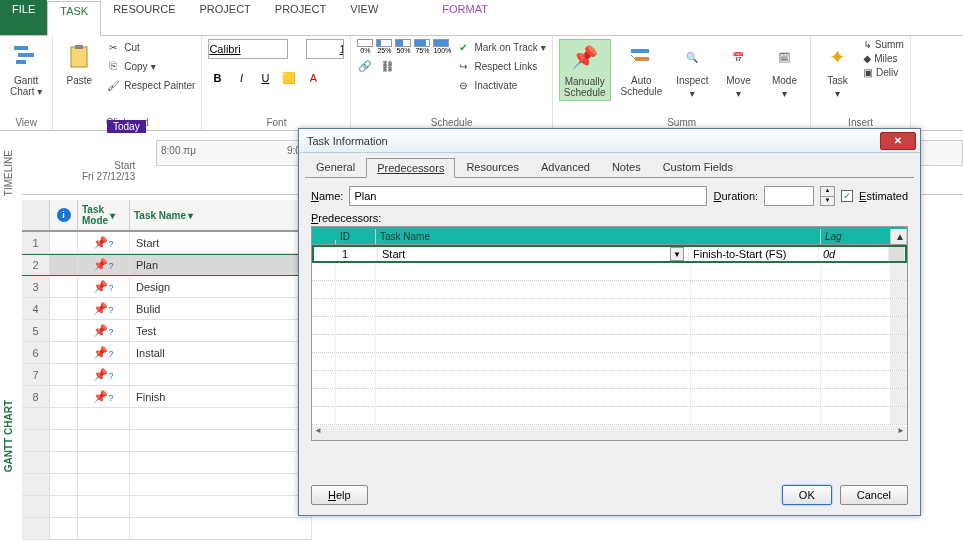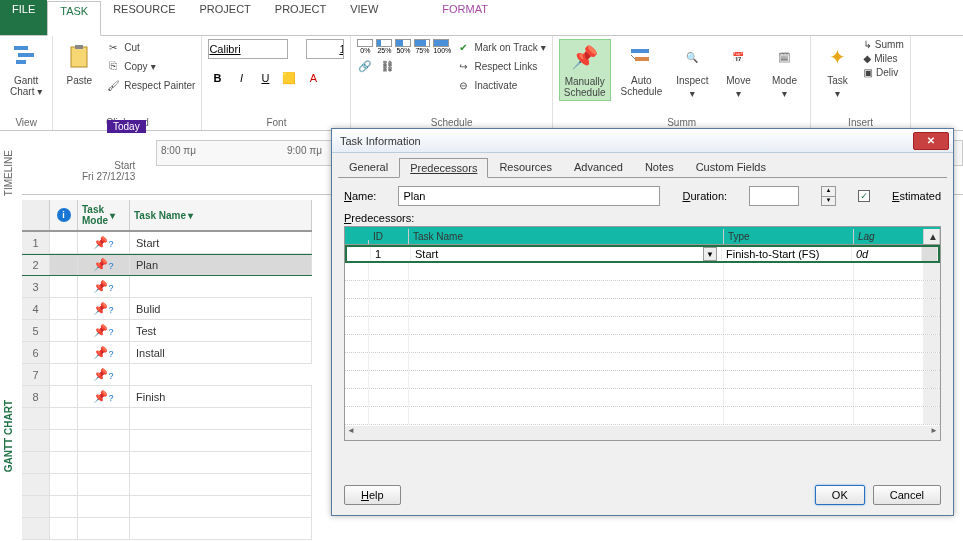--- a/index.html
+++ b/index.html
@@ -53,29 +53,29 @@
 .grid-row { display:flex; height:22px; border-bottom:1px solid #e0e0e0; }
 .grid-row.selected { background:#d9d9d9; border-top:1px solid #217346; border-bottom:1px solid #217346; }
 .gc { border-right:1px solid #e0e0e0; padding:2px 6px; font-size:11px; color:#333; display:flex; align-items:center; }
 .gc-rownum { width:28px; background:#eee; justify-content:center; color:#666; }
 .gc-info { width:28px; }
 .gc-mode { width:52px; justify-content:center; }
 .gc-name { flex:1; }
 .mode-ico { color:#1976d2; font-size:12px; }
 
 
-.dialog { position:absolute; left:331px; top:128px; width:623px; height:388px; border:1px solid #5a7ba0; background:#f0f0f0; box-shadow:0 0 6px rgba(0,0,0,0.3); }
+.dialog { position:absolute; left:298px; top:128px; width:623px; height:388px; border:1px solid #5a7ba0; background:#f0f0f0; box-shadow:0 0 6px rgba(0,0,0,0.3); }
 .dlg-title { height:24px; background:linear-gradient(#fff,#e8eef6); border-bottom:1px solid #bcd; display:flex; align-items:center; justify-content:space-between; padding:0 4px 0 8px; font-size:11px; color:#333; }
 .close-x { width:36px; height:18px; background:#c94040; border:1px solid #a52020; border-radius:2px; display:flex; align-items:center; justify-content:center; color:#fff; font-weight:bold; cursor:pointer; font-size:10px; }
 .dlg-tabs { display:flex; padding:4px 6px 0 6px; }
 .dlg-tab { padding:3px 10px; font-size:11px; color:#333; border:1px solid transparent; border-bottom:none; cursor:pointer; }
 .dlg-tab.active { background:#f0f0f0; border:1px solid #999; border-bottom:1px solid #f0f0f0; position:relative; top:1px;text-decoration:underline; }
 .dlg-sep { border-top:1px solid #999; margin:0 6px; }
 .dlg-body { padding:8px 12px; }
-.form-row { display:flex; align-items:center; gap:22px; margin-bottom:6px; font-size:11px; }
+.form-row { display:flex; align-items:center; gap:6px; margin-bottom:6px; font-size:11px; }
 .txt { border:1px solid #999; background:#fff; height:20px; padding:0 4px; font-size:11px; }
 .name-input { flex:1; }
 .dur-input { width:50px; }
 .spin { width:15px; height:20px; border:1px solid #999; display:flex; flex-direction:column; }
 .spin div { flex:1; font-size:6px; text-align:center; border-bottom:1px solid #999; }
 .chk { width:12px; height:12px; border:1px solid #666; display:inline-flex; align-items:center; justify-content:center; background:#fff; font-size:9px; color:#217346; }
 .pred-label { font-size:11px; margin-bottom:2px; }
 .pred-table { border:1px solid #999; background:#fff; height:215px; position:relative; overflow:hidden; }
 .pt-head { display:flex; background:#14b8a6; border-bottom:1px solid #999; height:18px;align-items:flex-end; }
 .pth { border-right:1px solid #ccc; padding:2px 4px; font-size:10px; color:#333; }
@@ -300,20 +300,21 @@
           <span class="mode-ico">📌<span style="color:#1976d2;font-size:9px;">?</span></span>
         </div>
   <div class="gc gc-name">Plan</div>
       </div>
       <div class="grid-row">
         <div class="gc gc-rownum">3</div>
   <div class="gc gc-info"></div>
   <div class="gc gc-mode">
           <span class="mode-ico">📌<span style="color:#1976d2;font-size:9px;">?</span></span>
         </div>
+  <div class="gc gc-name">Design</div>
       </div>
       <div class="grid-row">
         <div class="gc gc-rownum">4</div>
   <div class="gc gc-info"></div>
   <div class="gc gc-mode">
           <span class="mode-ico">📌<span style="color:#1976d2;font-size:9px;">?</span></span>
         </div>
   <div class="gc gc-name">Bulid</div>
       </div>
       <div class="grid-row">
@@ -412,21 +413,20 @@
         </div>
       <span class="chk">✓</span>
       <span><u>E</u>stimated</span>
     </div>
     <div class="pred-label"><u>P</u>redecessors:</div>
     <div class="pred-table">
       <div class="pt-head">
         <div class="pth pth-sel"></div>
         <div class="pth pth-id">ID</div>
         <div class="pth pth-name">Task Name</div>
-        <div class="pth pth-type">Type</div>
         <div class="pth pth-lag">Lag</div>
         <div class="pth pth-scroll">▲</div>
       </div>
       <div class="pt-row active">
         <div class="ptc pth-sel"></div>
         <div class="ptc pth-id">1</div>
         <div class="ptc pth-name">
             <span>Start</span>
             <span class="dd-arrow">▼</span>
           </div>

